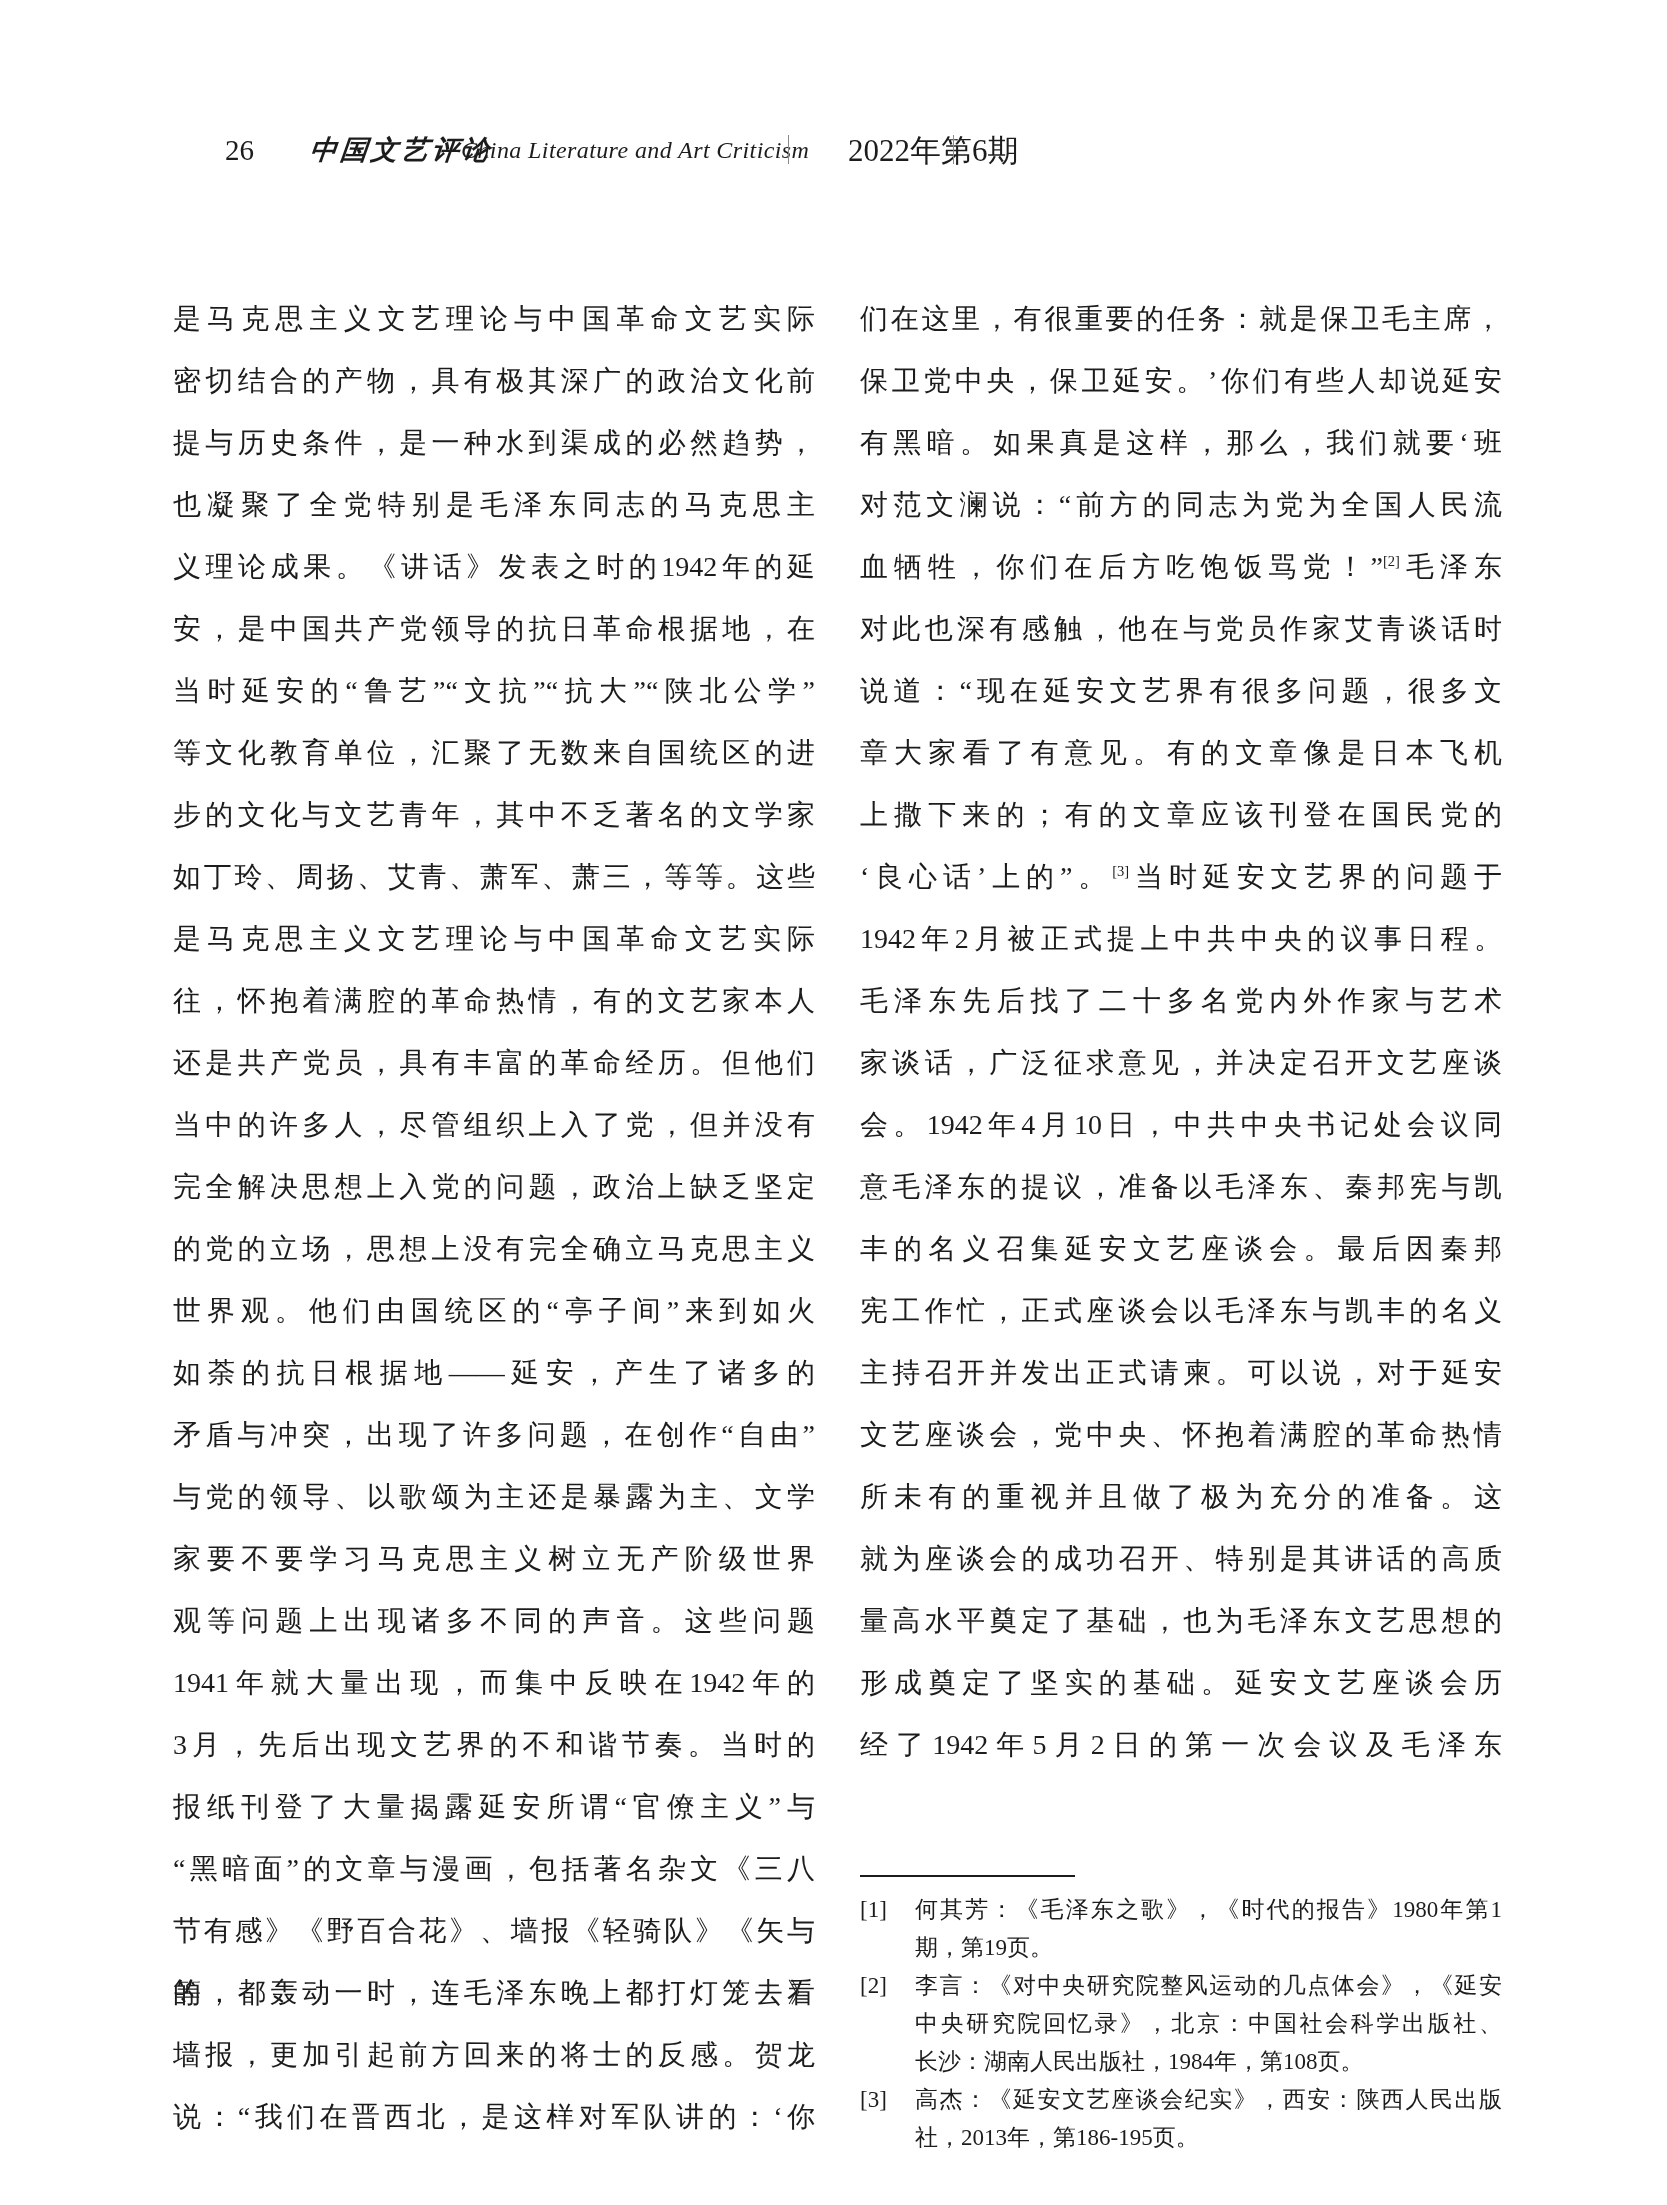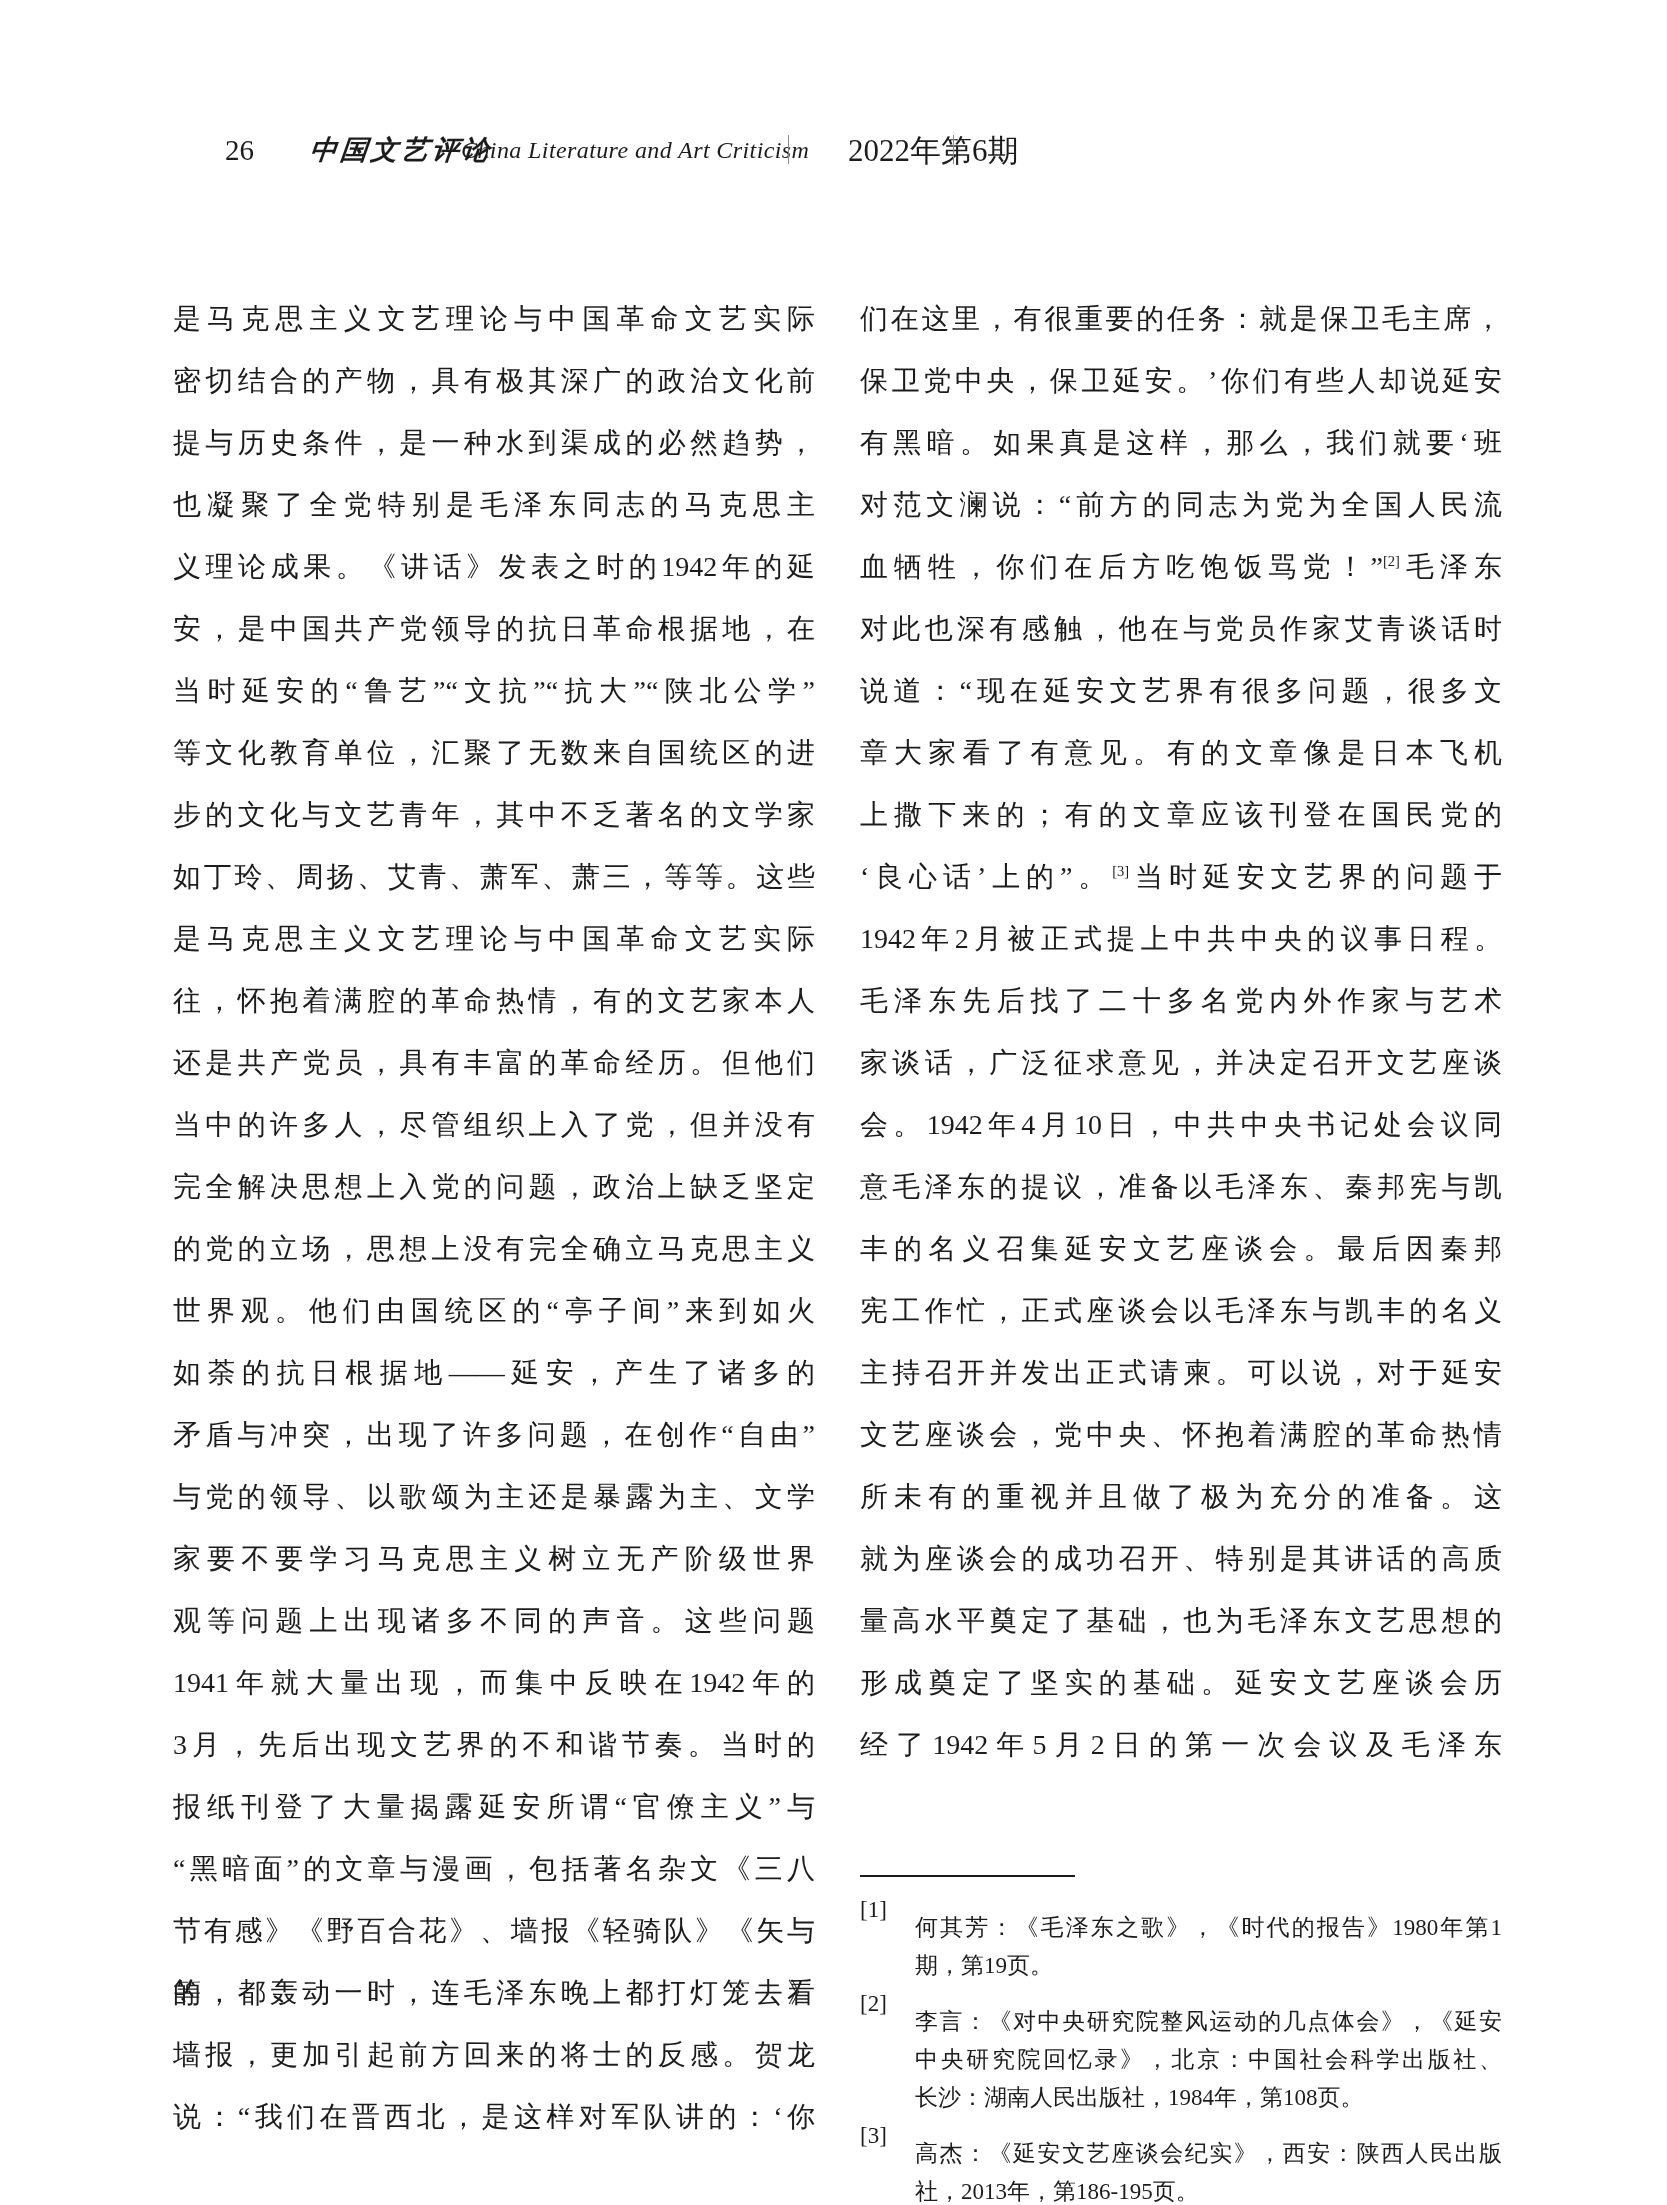--- a/index.html
+++ b/index.html
@@ -27,21 +27,21 @@
   .col .line{
     height:62px;line-height:62px;font-size:28px;
     text-align:justify;text-align-last:justify;white-space:normal;
   }
   sup{font-size:0.52em;vertical-align:super;line-height:0;}
   
   .fn-divider{position:absolute;left:860px;top:1875px;width:215px;height:1.8px;background:#1c1c1c;}
   .footnotes{position:absolute;left:860px;top:1891px;width:642px;}
   .footnote{display:flex;}
   .fn-marker{flex:0 0 55px;width:55px;font-size:23px;line-height:38px;}
-  .fn-text{flex:1;min-width:0;margin-top:18px;}
+  .fn-text{flex:1;min-width:0;}
   .fn-line{height:38px;line-height:38px;font-size:23px;text-align:justify;text-align-last:justify;}
   .fn-line.last{text-align:left;text-align-last:left;}
 </style>
 </head>
 <body>
 
 <div class="page-header">
   <span class="page-num">26</span>
   <span class="logo-zh">中国文艺评论</span>
   <span class="title-en">China Literature and Art Criticism</span>

